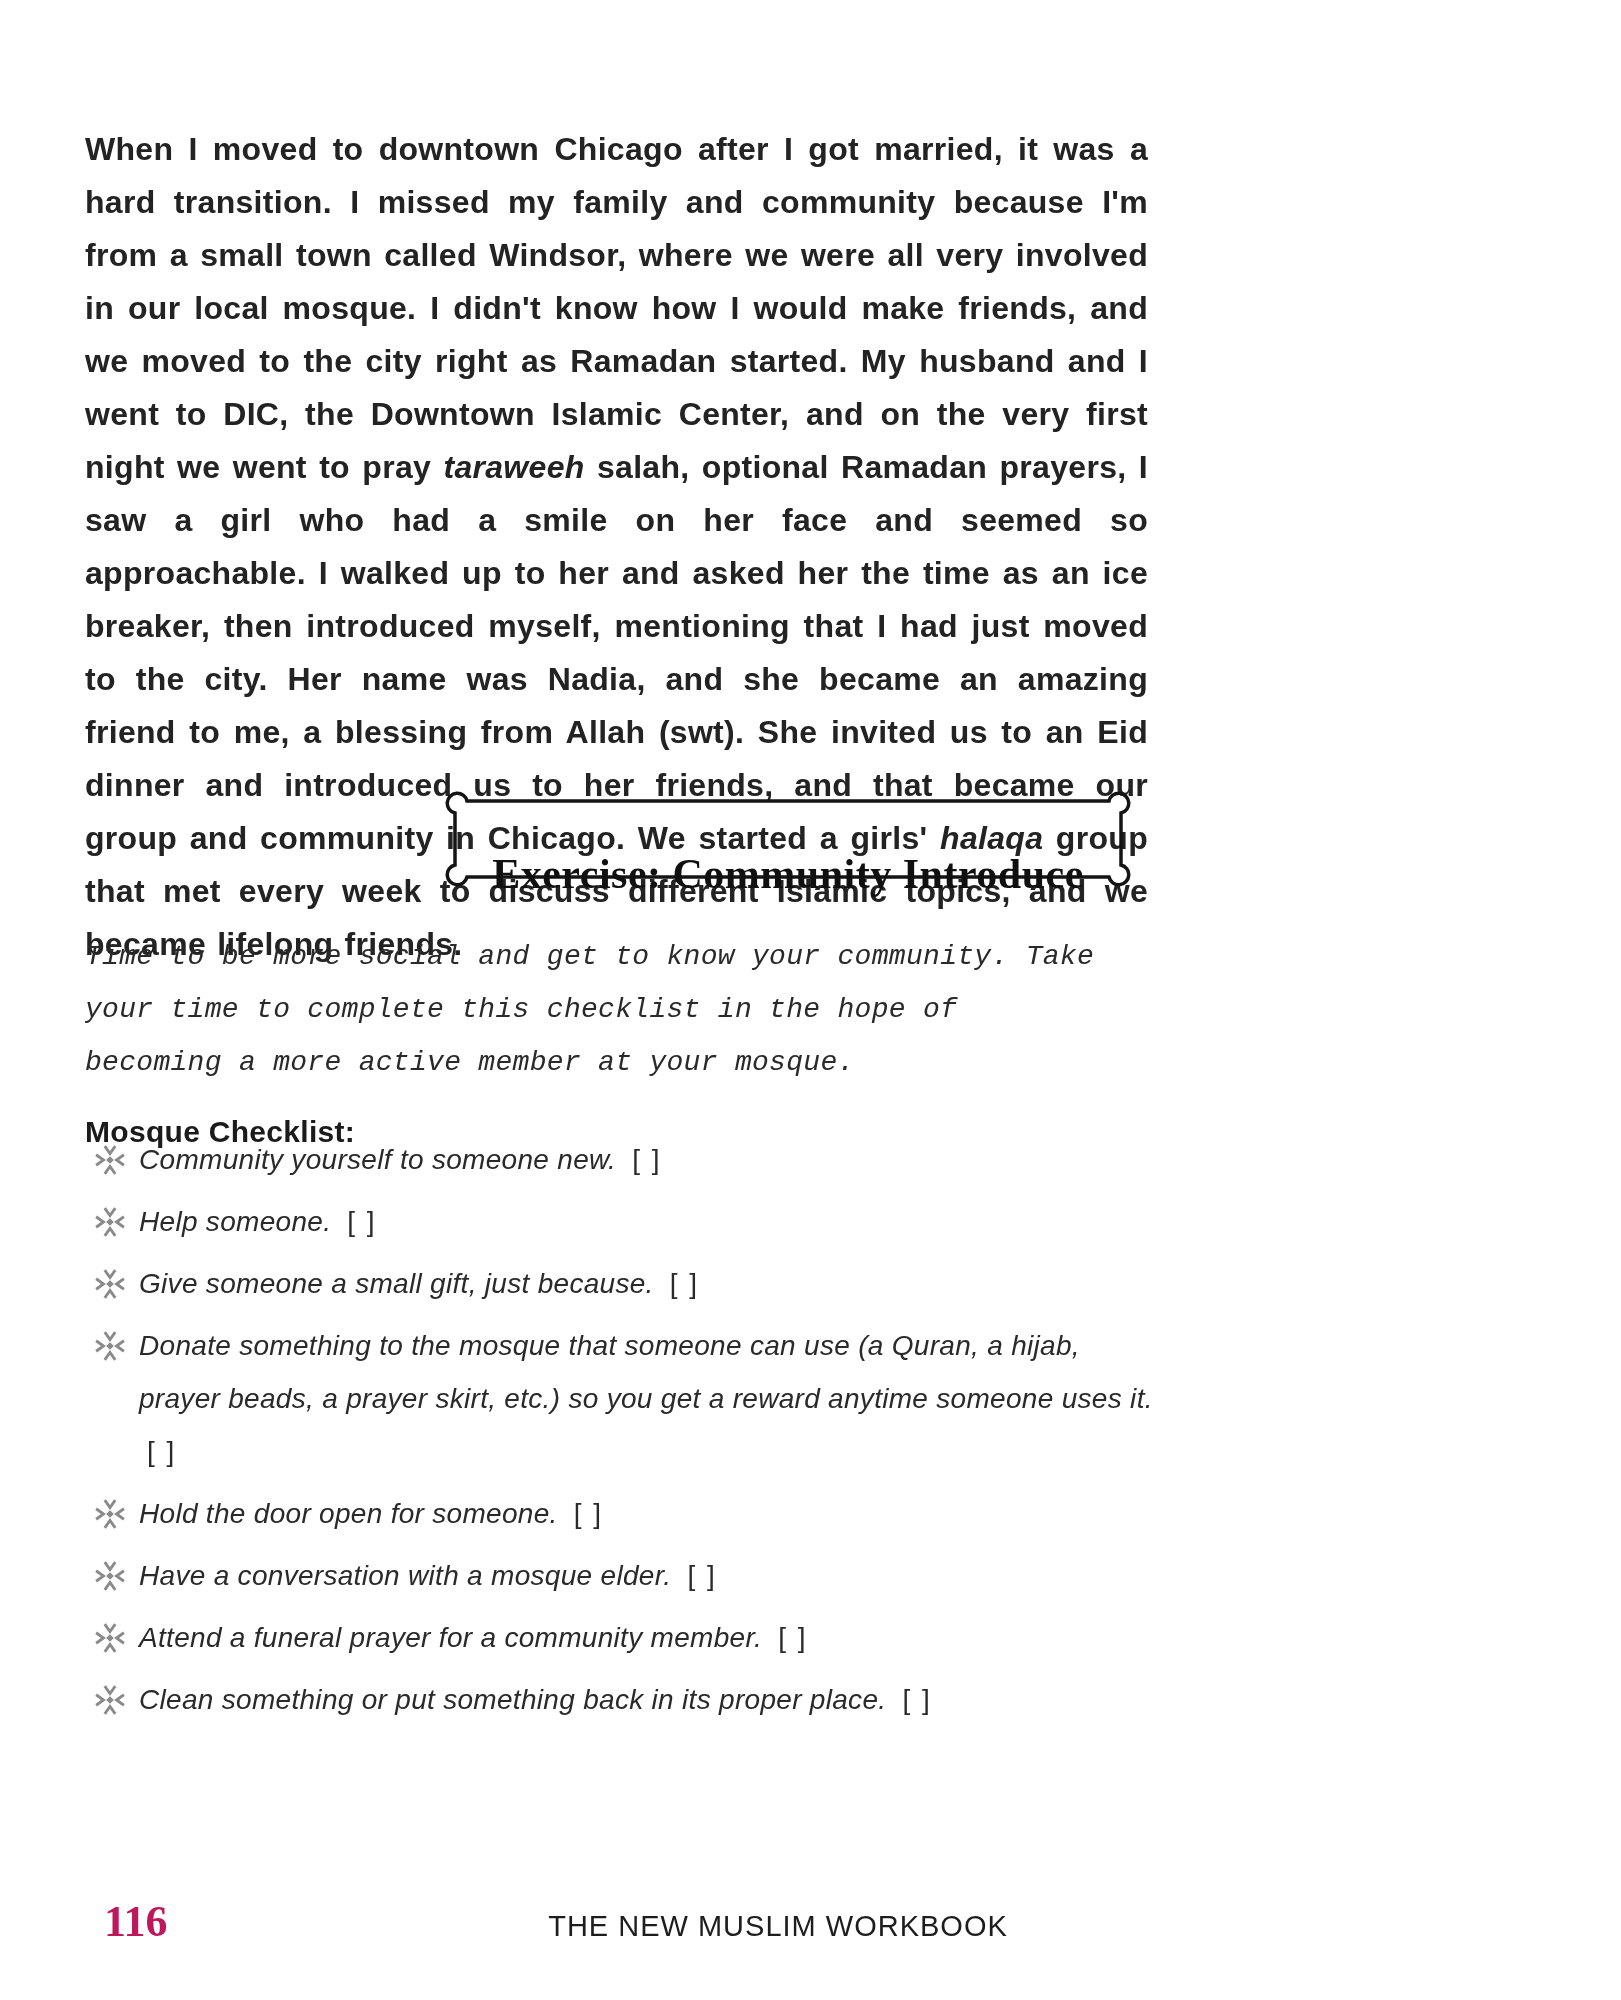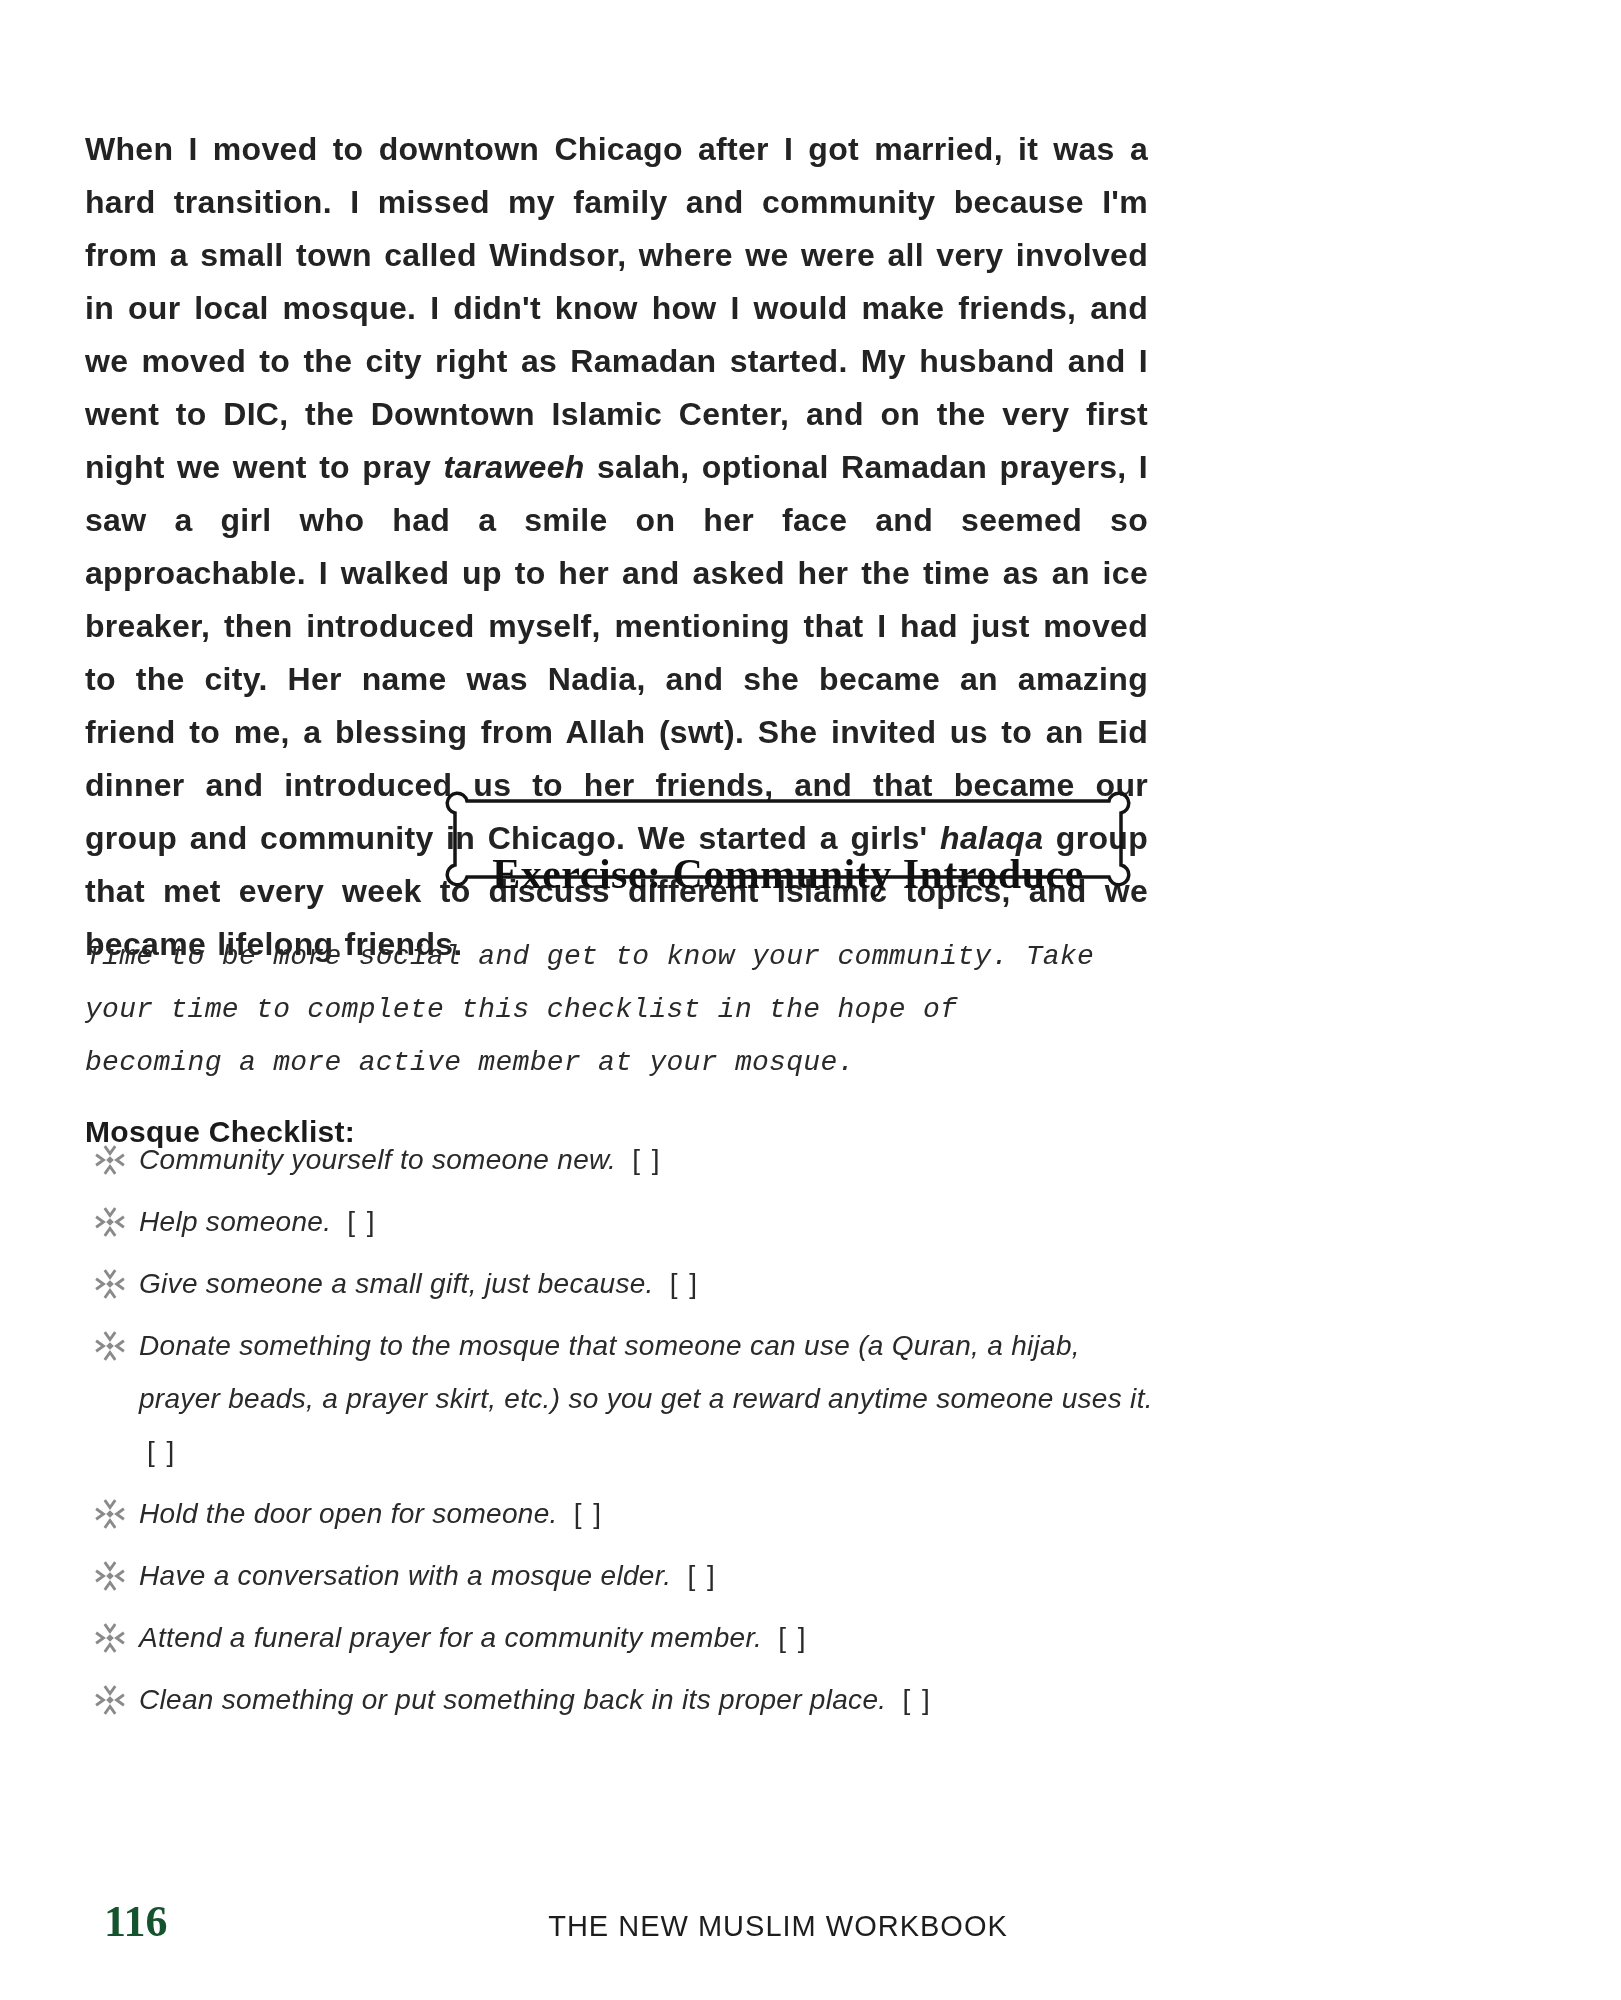--- a/index.html
+++ b/index.html
@@ -95,21 +95,21 @@
     margin-left:8px;
     color:#2a2a2a;
   }
   
   .footer-page-number{
     position:absolute;
     left:104px; top:1896px;
     font-family:"Liberation Serif","DejaVu Serif",serif;
     font-weight:700;
     font-size:44px;
-    color:#14532d;
+    color:#be185d;
   }
   .footer-book-title{
     position:absolute;
     left:778px; top:1910px;
     transform:translateX(-50%);
     font-size:29px;
     font-weight:400;
     letter-spacing:1px;
     white-space:nowrap;
     color:#1d1d1d;

